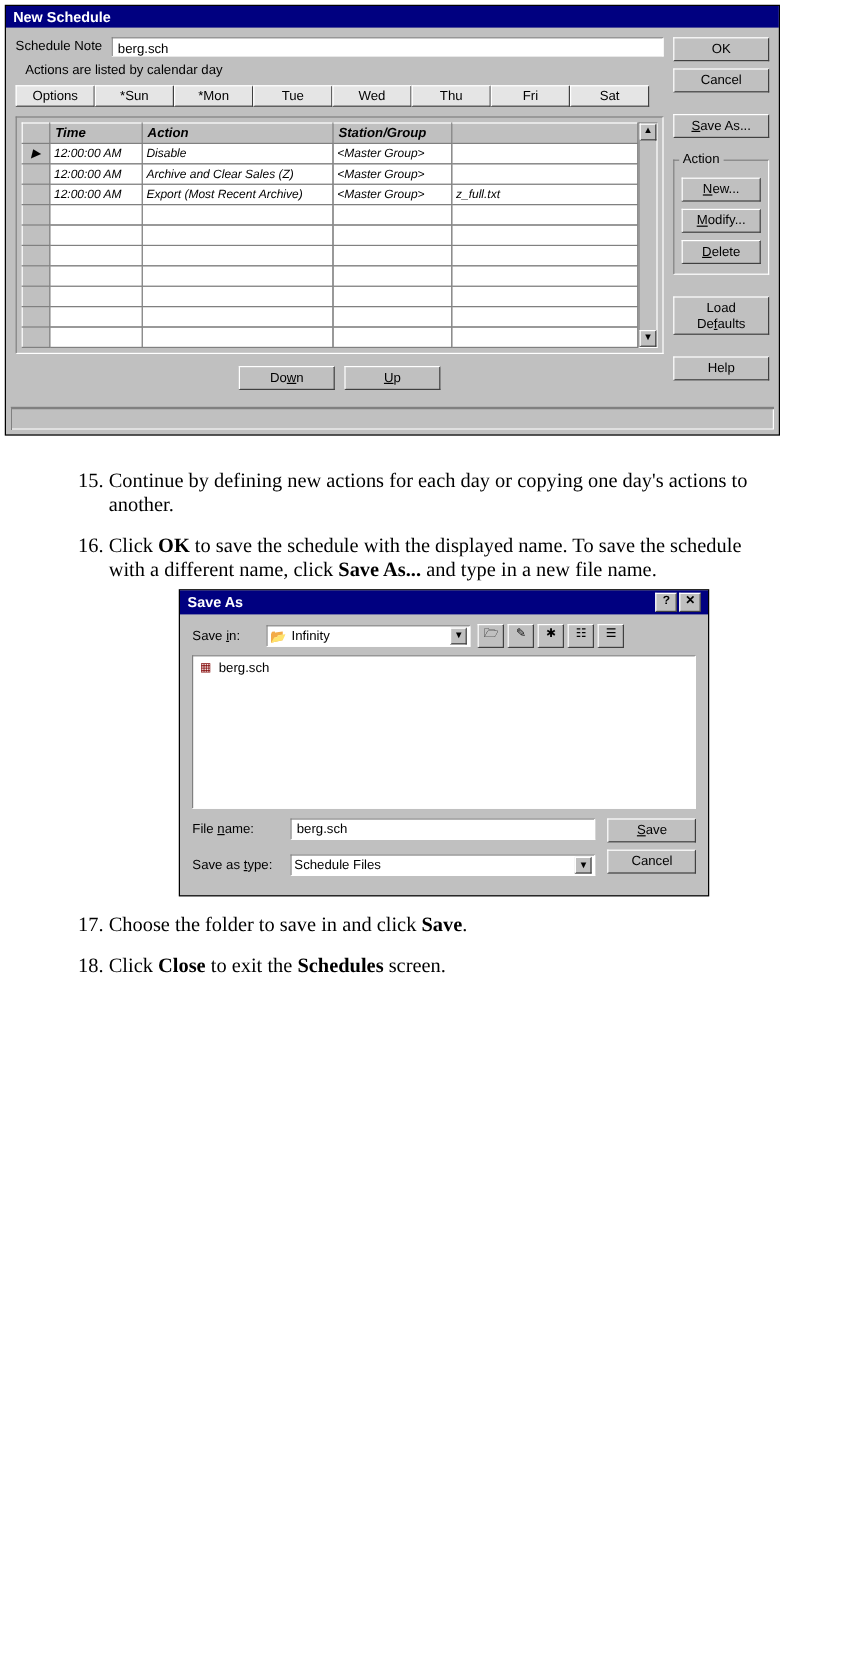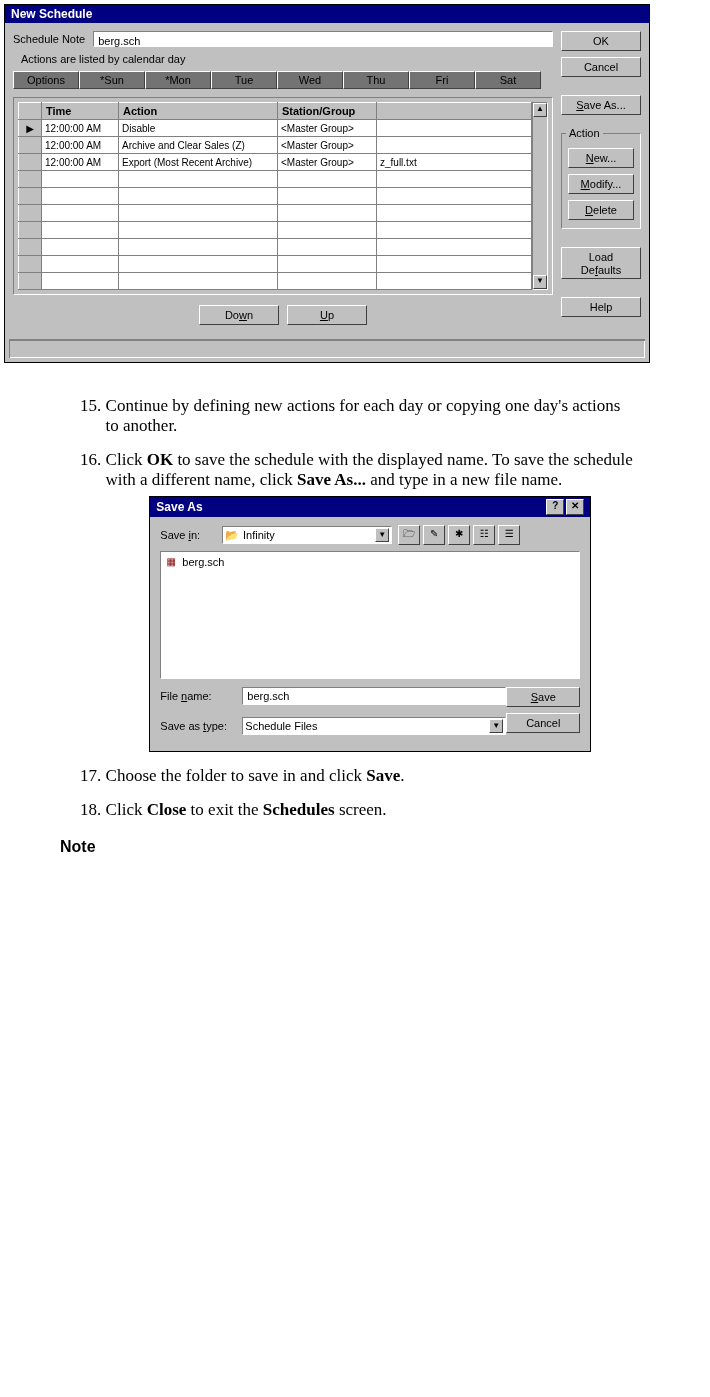--- a/index.html
+++ b/index.html
@@ -60,34 +60,35 @@
     padding: 2px 4px;
     font-size: 11px;
     height: 20px;
     line-height: 14px;
     box-sizing: border-box;
   }
   .tabrow { display: flex; gap: 0; margin-top: 6px; }
   .tab {
     border: 1px solid;
     border-color: #fff #404040 #404040 #fff;
-    background: #737373;
+    background: #e5e5e5;
     padding: 2px 0;
     width: 64px;
     text-align: center;
     font-size: 11px;
   }
 
   .table-wrap {
     margin-top: 8px;
     border: 1px solid;
     border-color: #808080 #fff #fff #808080;
     background: #c0c0c0;
     padding: 4px;
     position: relative;
+    font-style: italic;
   }
   table.grid {
     border-collapse: collapse;
     width: 100%;
     background: #c0c0c0;
     font-size: 10px;
   }
   table.grid th {
     border: 1px solid;
     border-color: #fff #808080 #808080 #fff;
@@ -151,21 +152,21 @@
     display:flex; flex-direction:column; gap:6px;
   }
   .group-title {
     position:absolute; top:-7px; left:4px;
     background:#c0c0c0; padding:0 3px; font-size:11px;
   }
 
   
   .content { padding: 18px 60px 0 60px; }
   ol.steps {
-    margin: 15px;
+    margin: 0;
     padding-left: 1.8em;
   }
   ol.steps > li { margin: 10px 0 14px 0; }
   .bold { font-weight: bold; }
 
   
   .savewin {
     font-family: "MS Sans Serif", Arial, sans-serif;
     font-size: 11px;
     background: #c0c0c0;
@@ -201,21 +202,21 @@
   .listbox {
     background:#fff;
     border:1px solid; border-color:#808080 #fff #fff #808080;
     height:120px; padding:3px; font-size:11px;
   }
   .fileitem { display:flex; align-items:center; gap:4px; }
   .fileicon {
     width:14px; height:14px; font-size:10px; text-align:center; line-height:14px;
     color:#800000;
   }
-  .save-bottom { display:flex; margin-top:8px; }
+  .save-bottom { display:flex; gap:10px; margin-top:8px; }
   .save-fields { flex:1; display:flex; flex-direction:column; gap:6px; }
   .save-btns { width:74px; display:flex; flex-direction:column; gap:6px; }
   .txtin {
     flex:1; background:#fff;
     border:1px solid; border-color:#808080 #fff #fff #808080;
     height:18px; padding:0 4px; line-height:16px;
     box-sizing:border-box;
   }
 
   
@@ -429,17 +430,16 @@
         </div>
       </li>
       <li>
         <span>Choose the folder to save in and click </span><span class="bold">Save</span><span>.</span>
       </li>
       <li>
         <span>Click </span><span class="bold">Close</span><span> to exit the </span><span class="bold">Schedules</span><span> screen.</span>
       </li>
     </ol>
 
-    <h4 class="note">Note</h4>
   </div>
 
 
 </div>
 
 </body></html>

